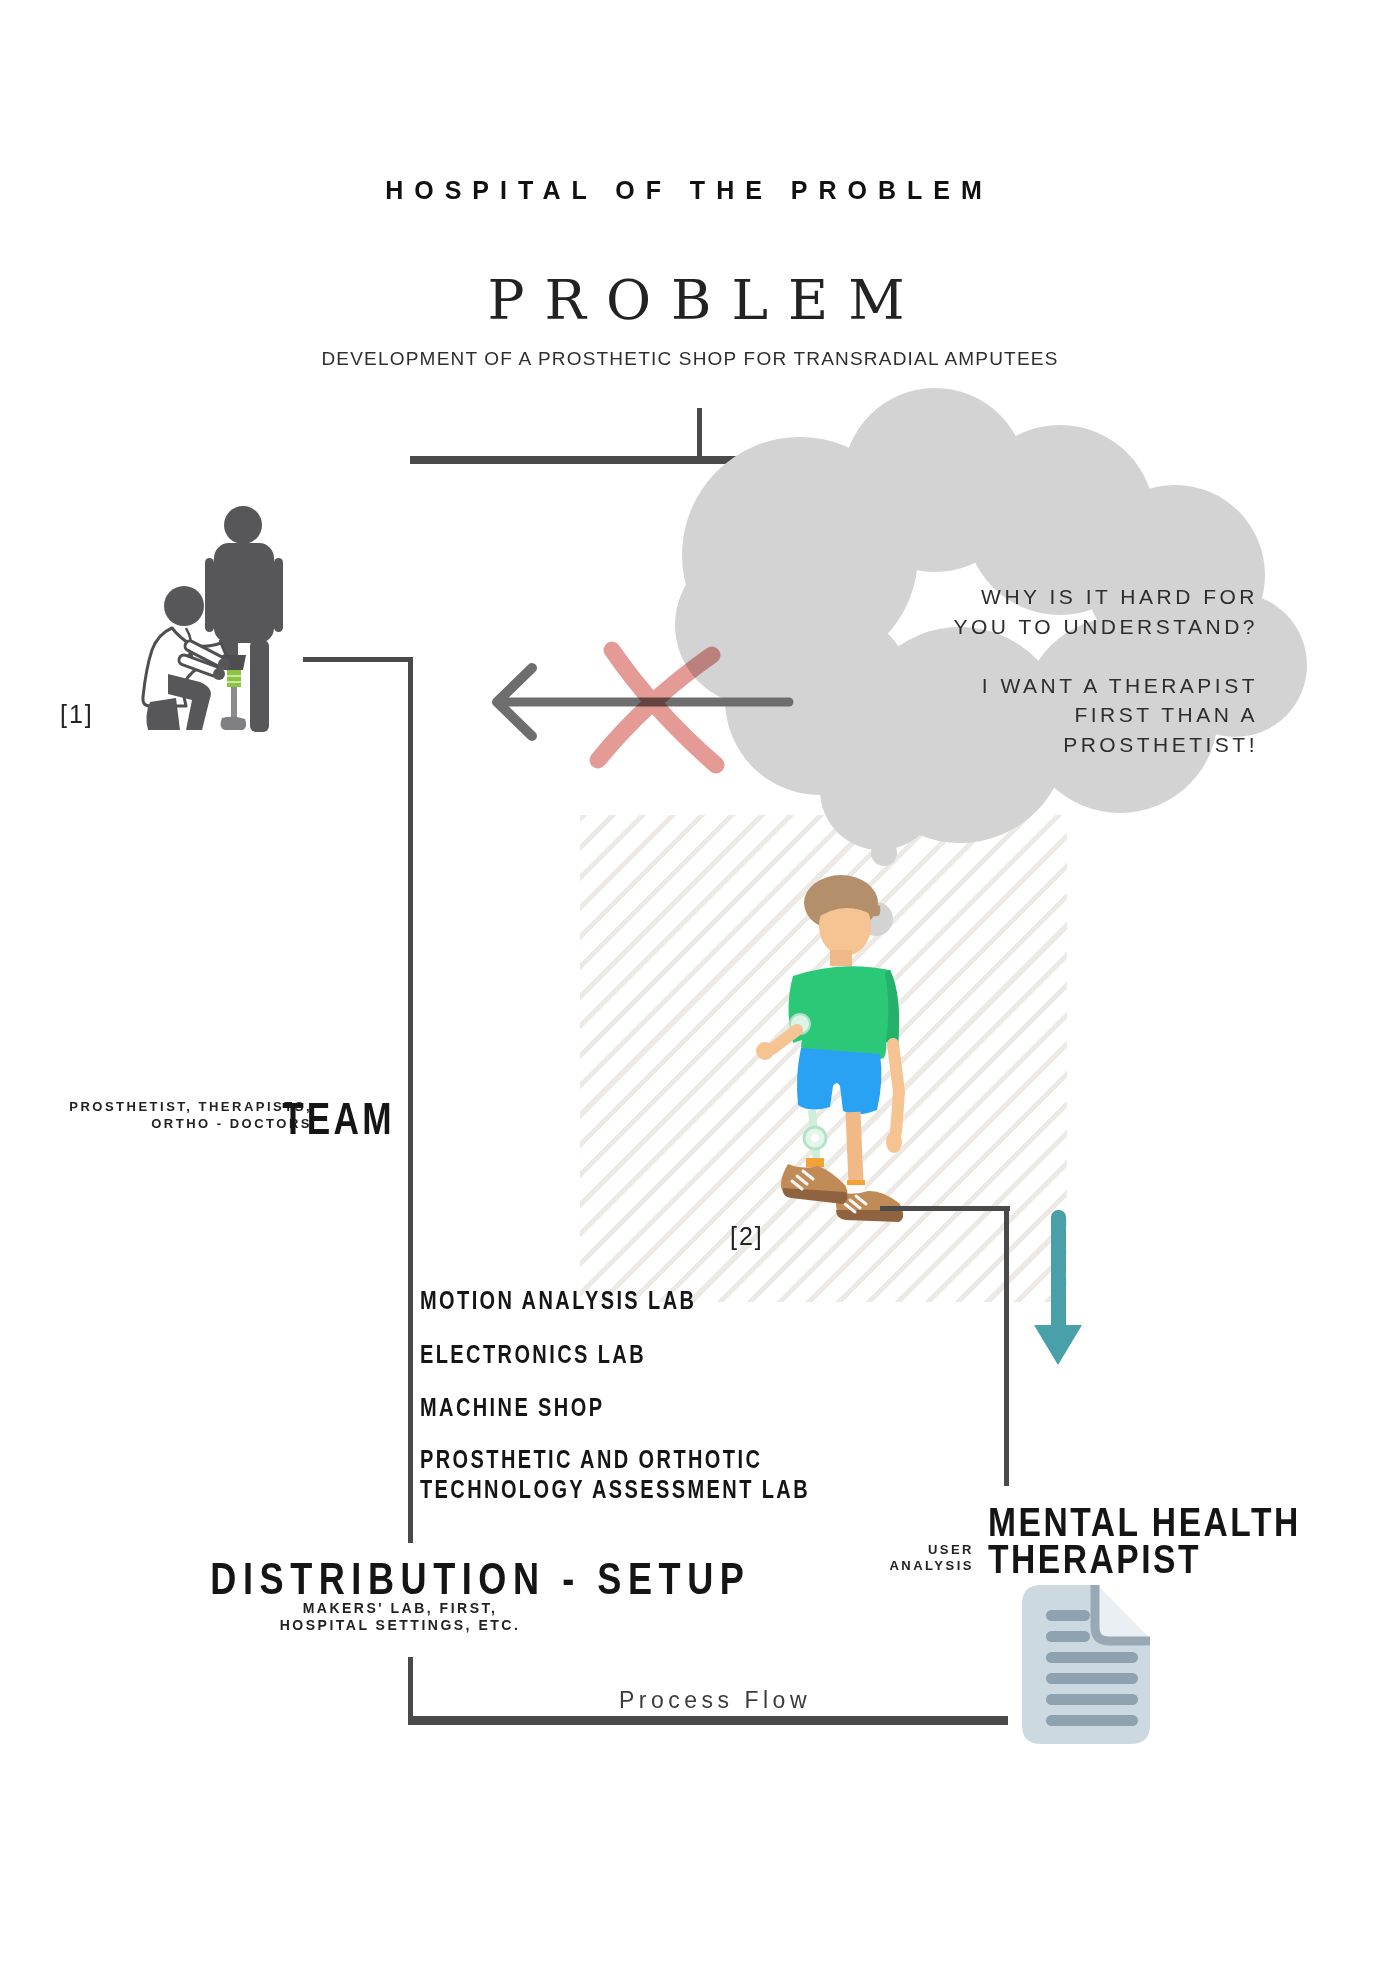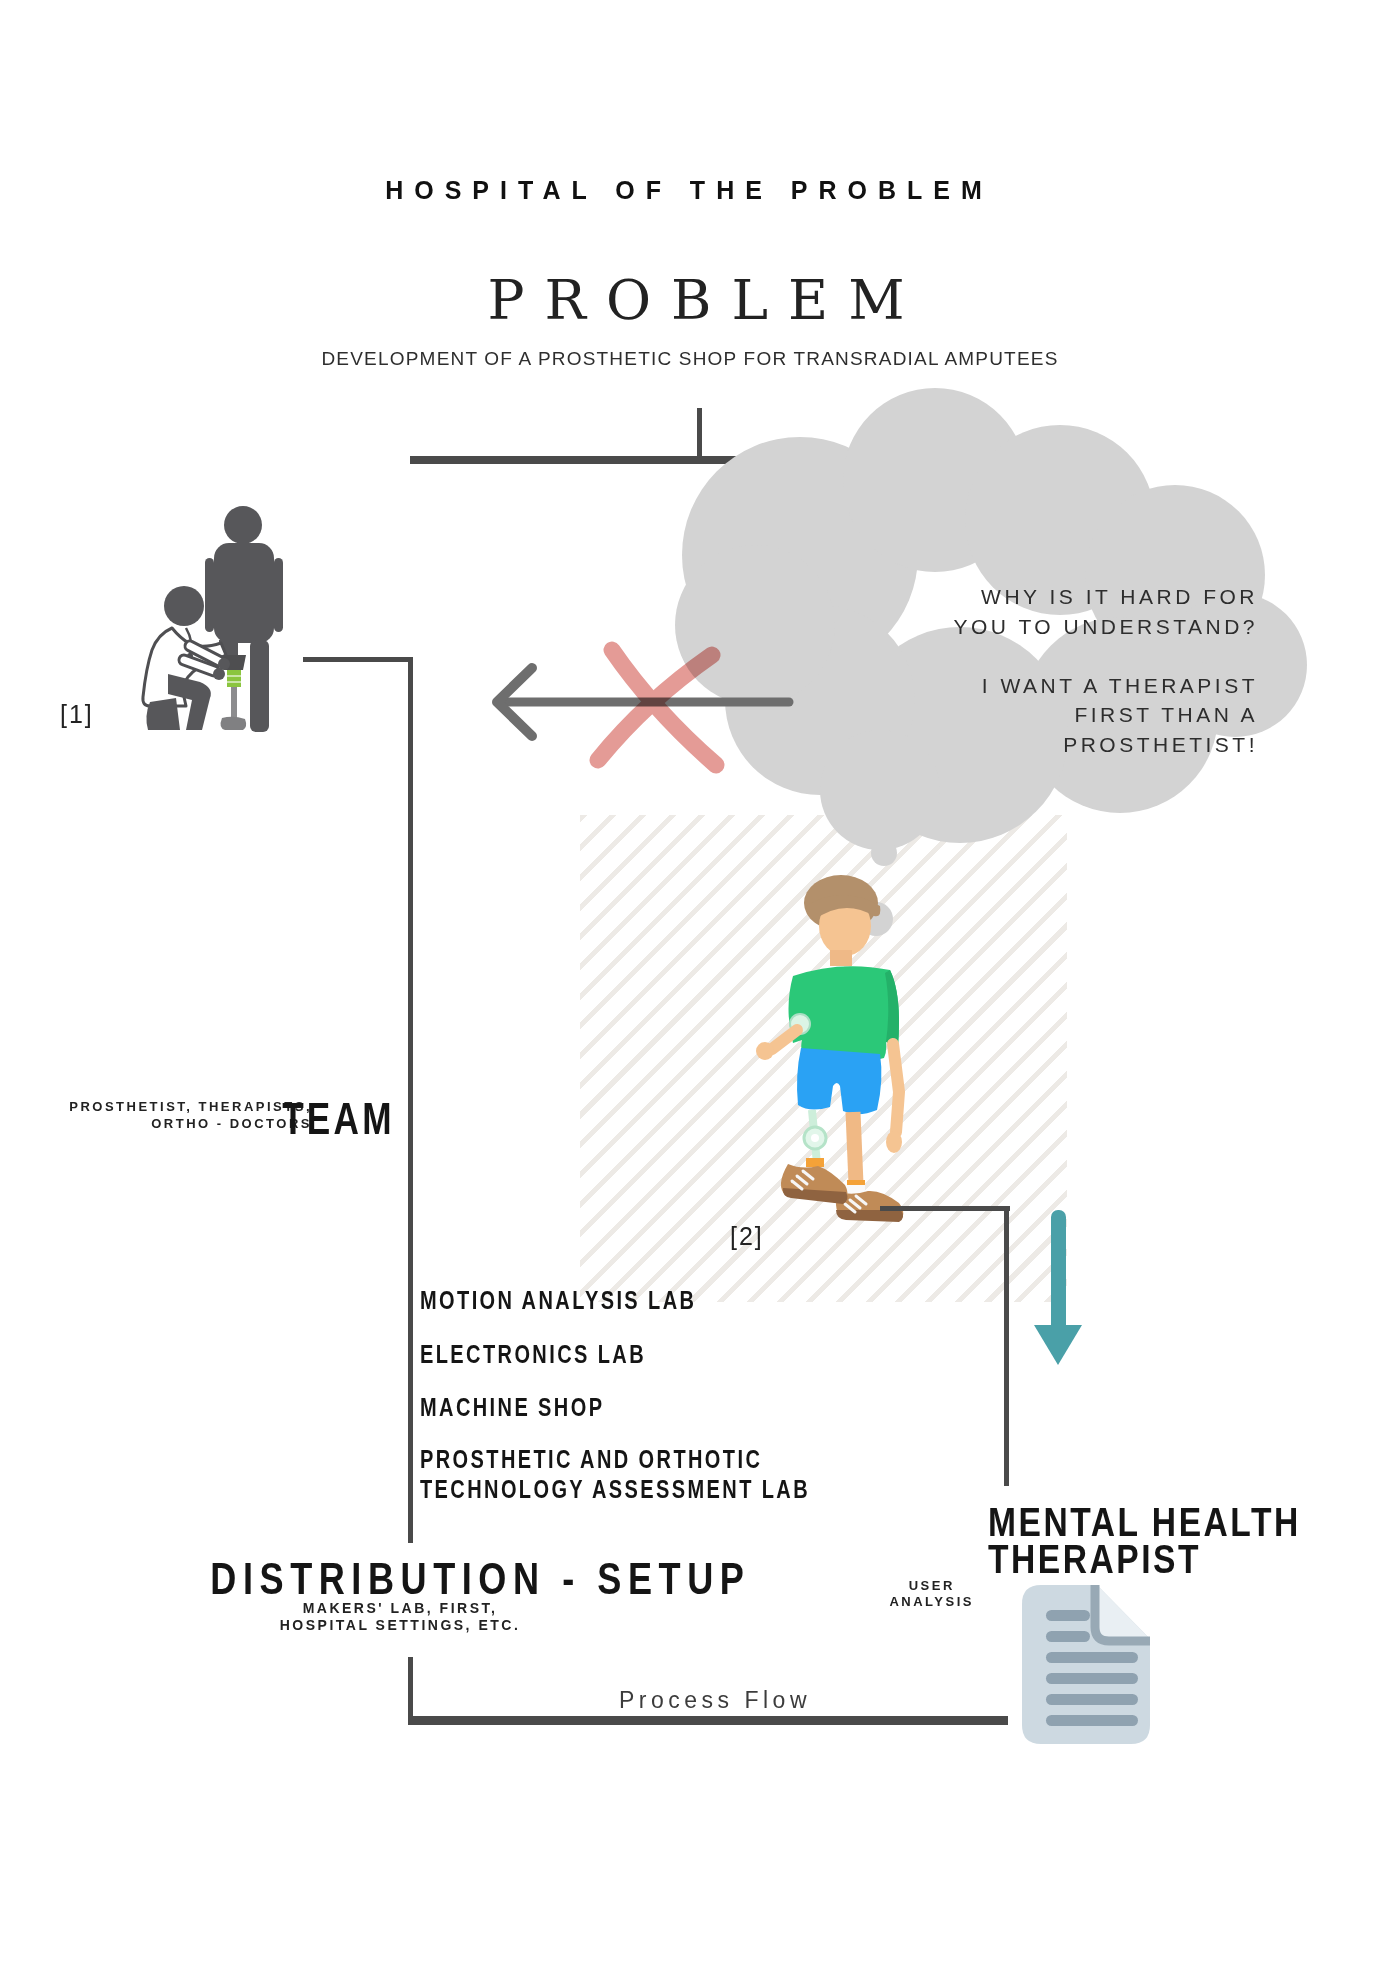--- a/index.html
+++ b/index.html
@@ -21,22 +21,22 @@
   .team-big{right:1005px;top:1094px;font-size:44px;letter-spacing:4px;transform:scaleX(.8);
             transform-origin:right top;}
   .lab{left:420px;font-size:25px;letter-spacing:3px;line-height:30px;transform:scaleX(.8);
        transform-origin:left top;}
   .dist-title{left:168px;top:1554px;width:470px;text-align:center;font-size:44px;letter-spacing:8px;
               transform:scaleX(.82);transform-origin:center top;}
   .dist-small{left:180px;top:1600px;width:440px;text-align:center;font-size:14px;font-weight:700;
               letter-spacing:2.5px;line-height:17px;color:#222;}
   .mh-title{left:988px;top:1504px;font-size:40px;letter-spacing:3px;line-height:37px;transform:scaleX(.84);
             transform-origin:left top;}
-  .mh-small{right:426px;top:1542px;text-align:center;font-size:13px;font-weight:700;letter-spacing:2.5px;
-            line-height:16px;color:#222;margin-top:36px;}
+  .mh-small{right:426px;top:1542px;text-align:right;font-size:13px;font-weight:700;letter-spacing:2.5px;
+            line-height:16px;color:#222;}
   .pflow{left:515px;top:1687px;width:400px;text-align:center;font-size:23px;letter-spacing:4.5px;color:#3c3c3c;}
   .hatch{left:580px;top:815px;width:487px;height:487px;
          background:repeating-linear-gradient(135deg,#edeae6 0 5px,#ffffff 5px 21px);}
   svg{display:block;}
 </style>
 </head>
 <body>
 
 <div class="canvas">
 

